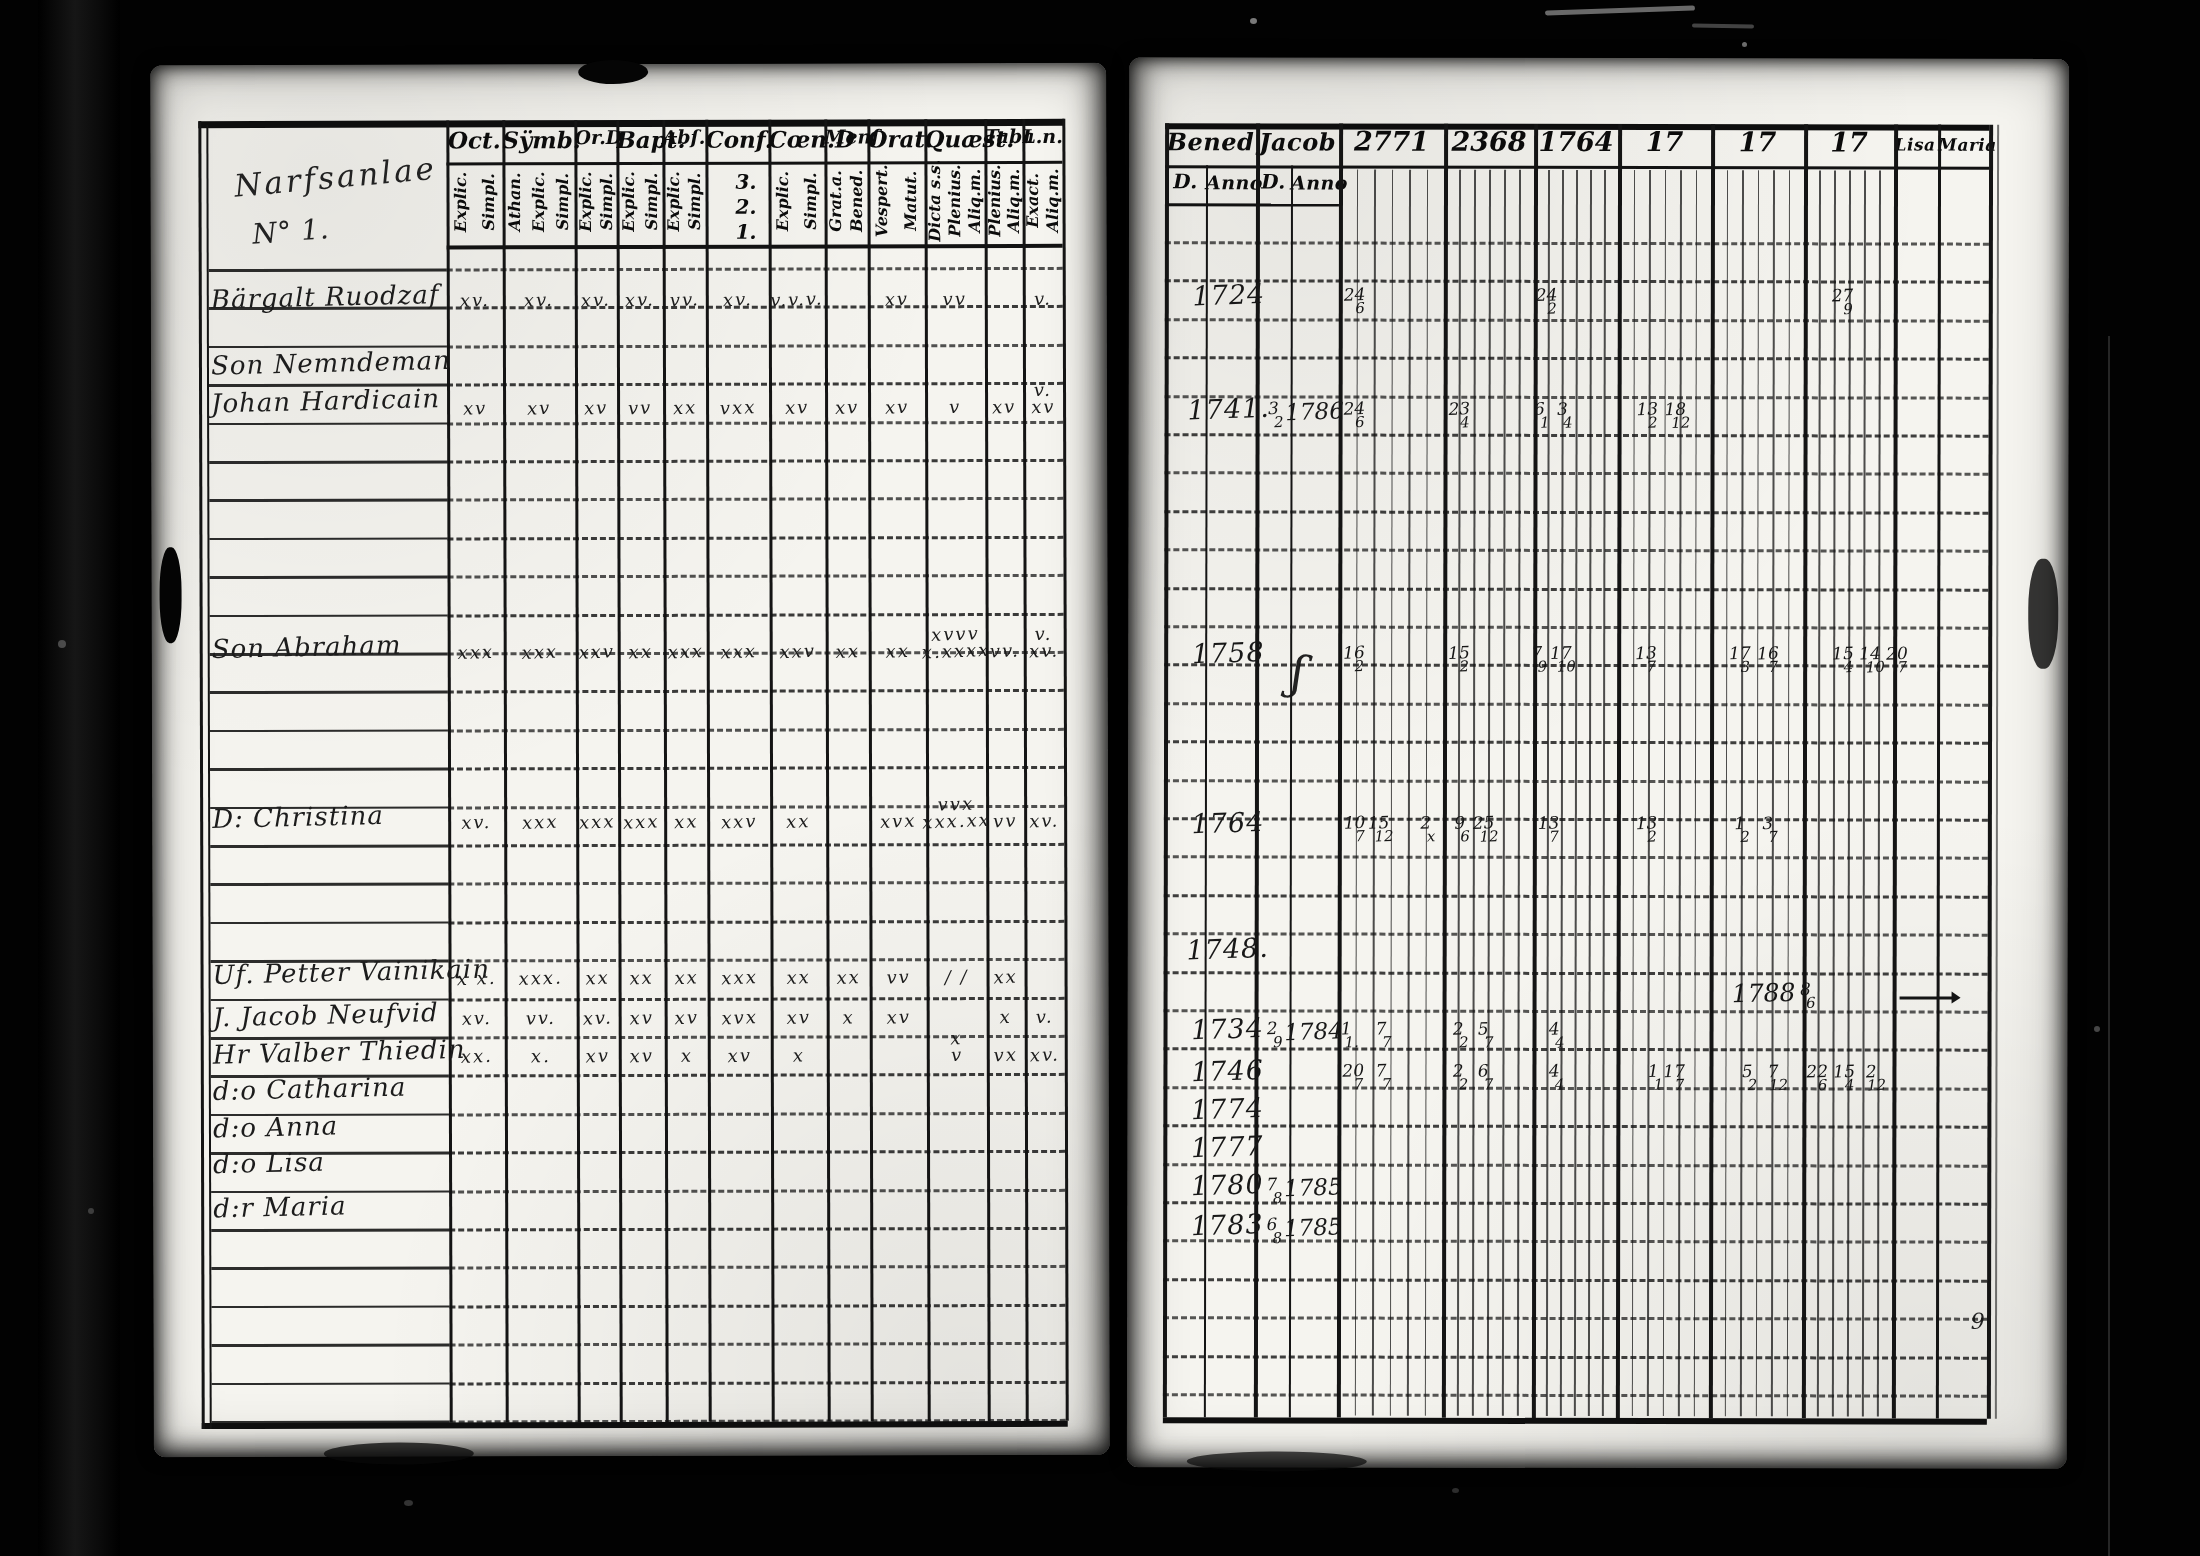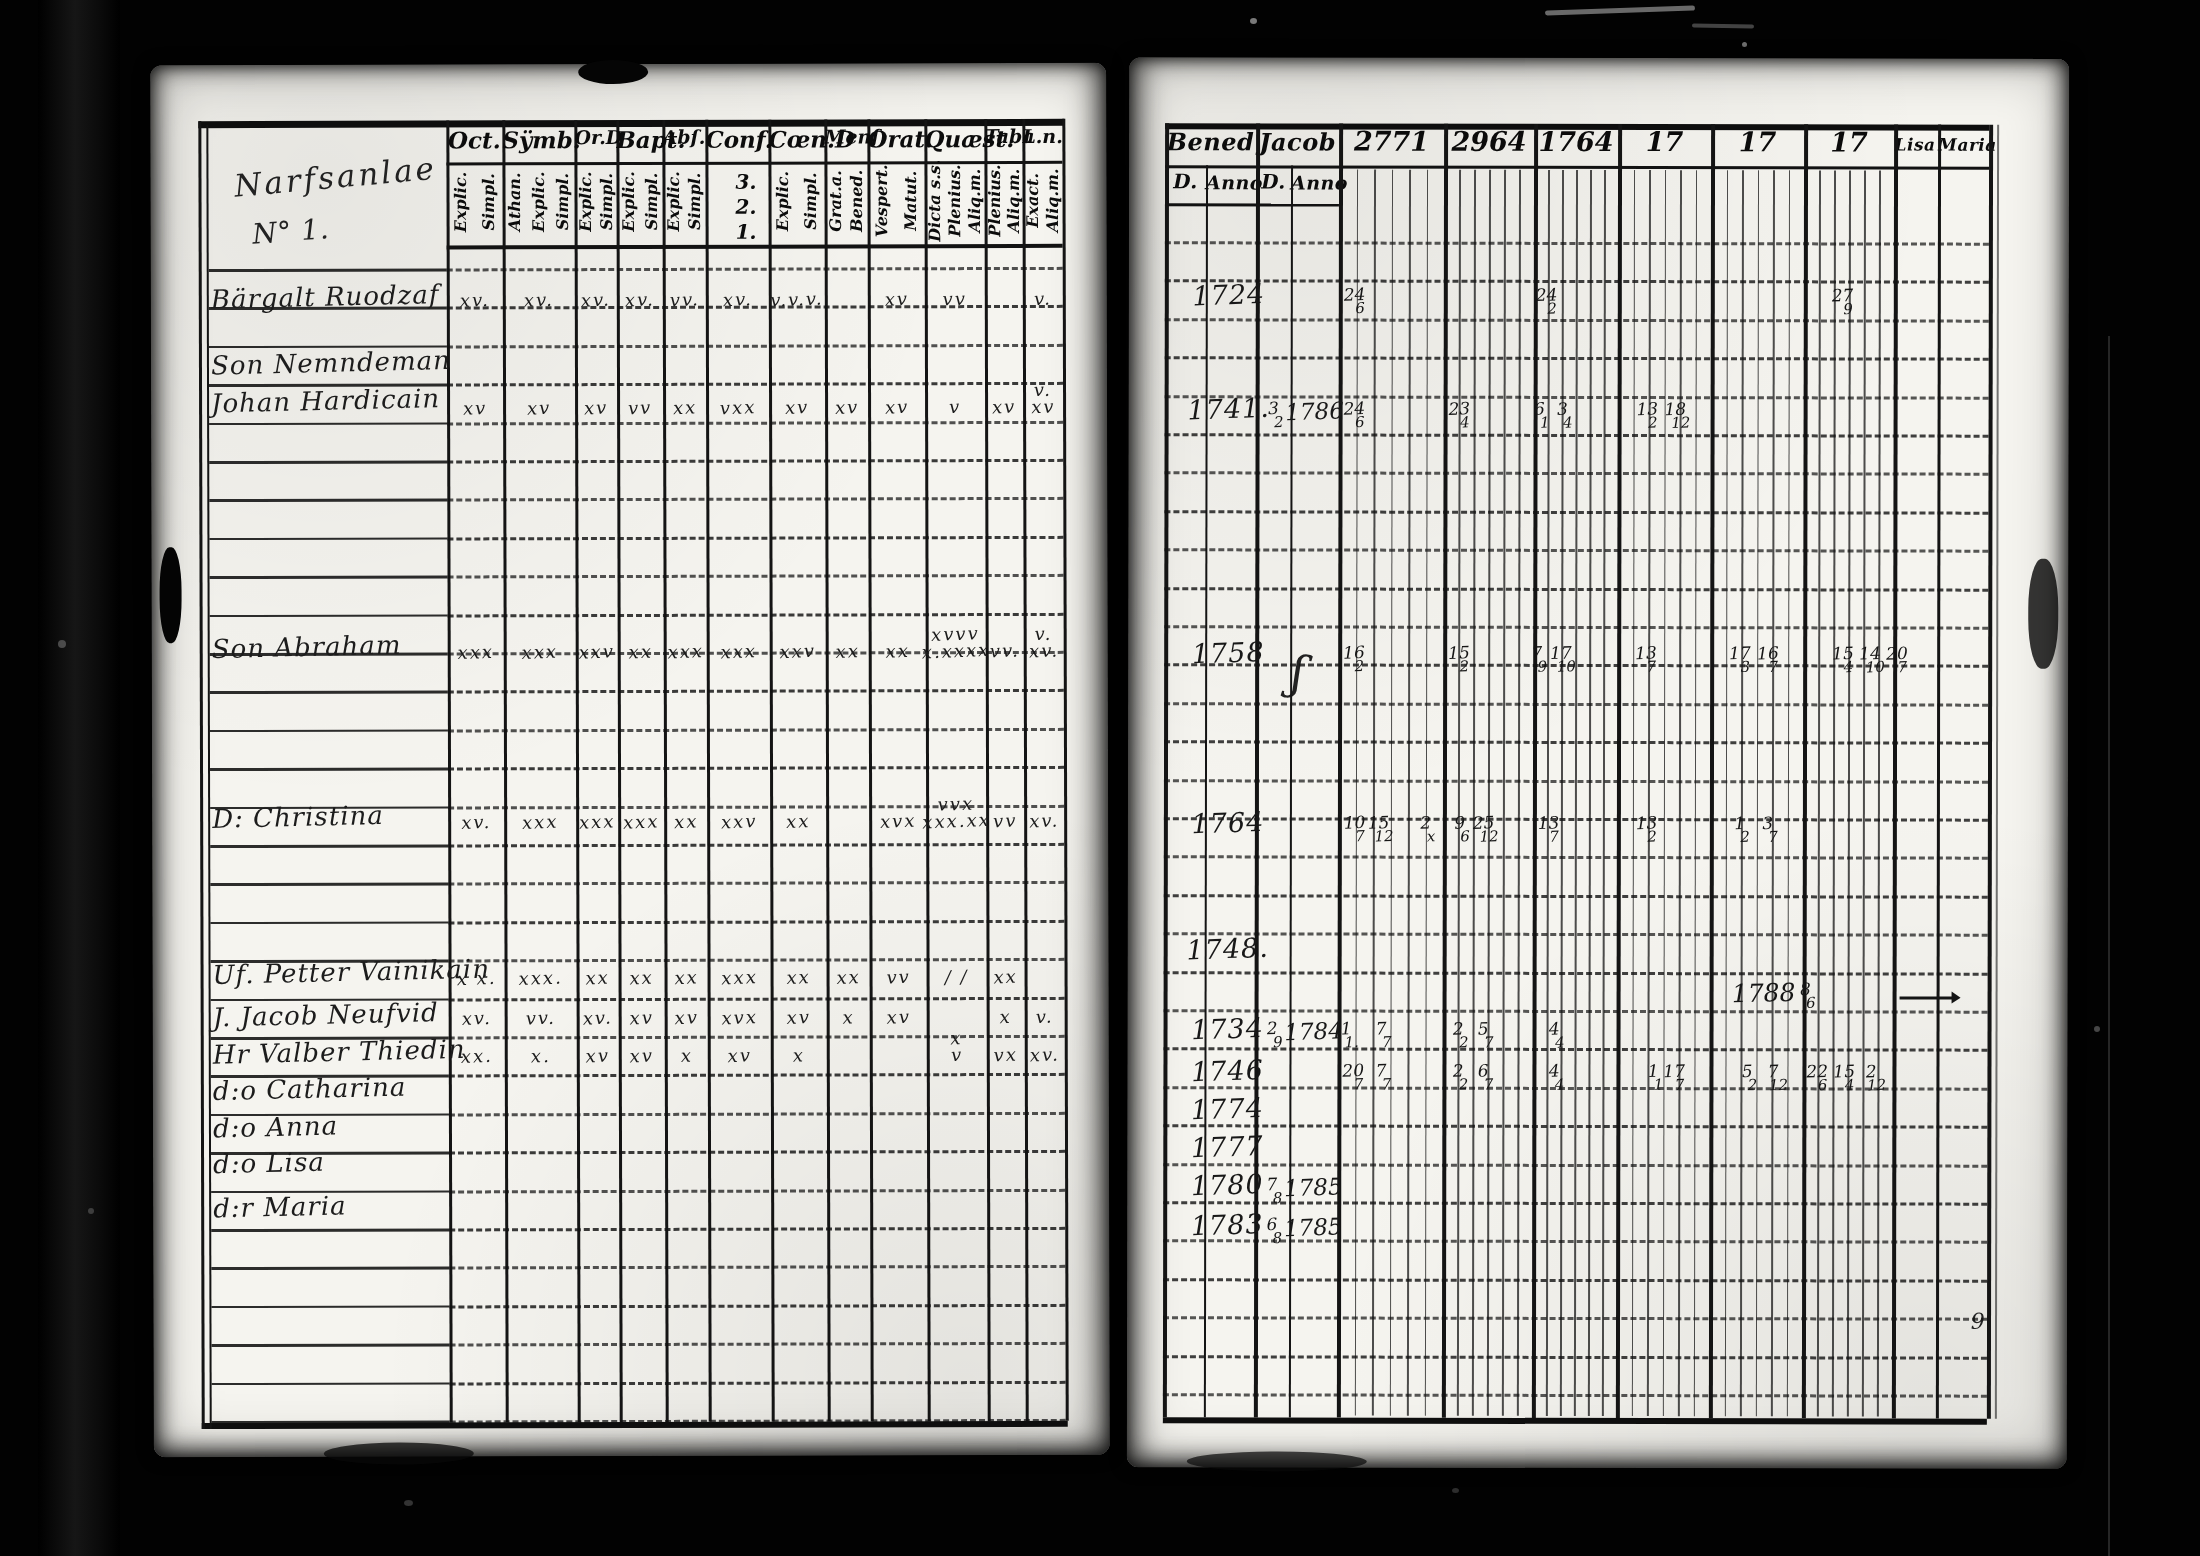--- a/index.html
+++ b/index.html
@@ -298,21 +298,21 @@
       <div style="position: absolute; left: 245px; top: 112px; width: 1.6px; height: 1246px; background: rgba(20, 20, 20, 0.75);"></div>
       <div style="position: absolute; left: 262.5px; top: 112px; width: 1.6px; height: 1246px; background: rgba(20, 20, 20, 0.75);"></div>
       <div style="position: absolute; left: 280px; top: 112px; width: 1.6px; height: 1246px; background: rgba(20, 20, 20, 0.75);"></div>
       <div style="position: absolute; left: 297.5px; top: 112px; width: 1.6px; height: 1246px; background: rgba(20, 20, 20, 0.75);"></div>
       <div style="position: absolute; left: 210px; top: 68px; width: 105px; text-align: center; font-weight: 700; font-style: italic; font-size: 27px; color: rgb(11, 11, 11);">2771</div>
       <div style="position: absolute; left: 330px; top: 112px; width: 1.6px; height: 1246px; background: rgba(20, 20, 20, 0.75);"></div>
       <div style="position: absolute; left: 345px; top: 112px; width: 1.6px; height: 1246px; background: rgba(20, 20, 20, 0.75);"></div>
       <div style="position: absolute; left: 360px; top: 112px; width: 1.6px; height: 1246px; background: rgba(20, 20, 20, 0.75);"></div>
       <div style="position: absolute; left: 375px; top: 112px; width: 1.6px; height: 1246px; background: rgba(20, 20, 20, 0.75);"></div>
       <div style="position: absolute; left: 390px; top: 112px; width: 1.6px; height: 1246px; background: rgba(20, 20, 20, 0.75);"></div>
-      <div style="position: absolute; left: 315px; top: 68px; width: 90px; text-align: center; font-weight: 700; font-style: italic; font-size: 27px; color: rgb(11, 11, 11);">2964</div>
+      <div style="position: absolute; left: 315px; top: 68px; width: 90px; text-align: center; font-weight: 700; font-style: italic; font-size: 27px; color: rgb(11, 11, 11);">2368</div>
       <div style="position: absolute; left: 419px; top: 112px; width: 1.6px; height: 1246px; background: rgba(20, 20, 20, 0.75);"></div>
       <div style="position: absolute; left: 433px; top: 112px; width: 1.6px; height: 1246px; background: rgba(20, 20, 20, 0.75);"></div>
       <div style="position: absolute; left: 447px; top: 112px; width: 1.6px; height: 1246px; background: rgba(20, 20, 20, 0.75);"></div>
       <div style="position: absolute; left: 461px; top: 112px; width: 1.6px; height: 1246px; background: rgba(20, 20, 20, 0.75);"></div>
       <div style="position: absolute; left: 475px; top: 112px; width: 1.6px; height: 1246px; background: rgba(20, 20, 20, 0.75);"></div>
       <div style="position: absolute; left: 405px; top: 68px; width: 84px; text-align: center; font-weight: 700; font-style: italic; font-size: 27px; color: rgb(11, 11, 11);">1764</div>
       <div style="position: absolute; left: 504.5px; top: 112px; width: 1.6px; height: 1246px; background: rgba(20, 20, 20, 0.75);"></div>
       <div style="position: absolute; left: 520px; top: 112px; width: 1.6px; height: 1246px; background: rgba(20, 20, 20, 0.75);"></div>
       <div style="position: absolute; left: 535.5px; top: 112px; width: 1.6px; height: 1246px; background: rgba(20, 20, 20, 0.75);"></div>
       <div style="position: absolute; left: 551px; top: 112px; width: 1.6px; height: 1246px; background: rgba(20, 20, 20, 0.75);"></div>

